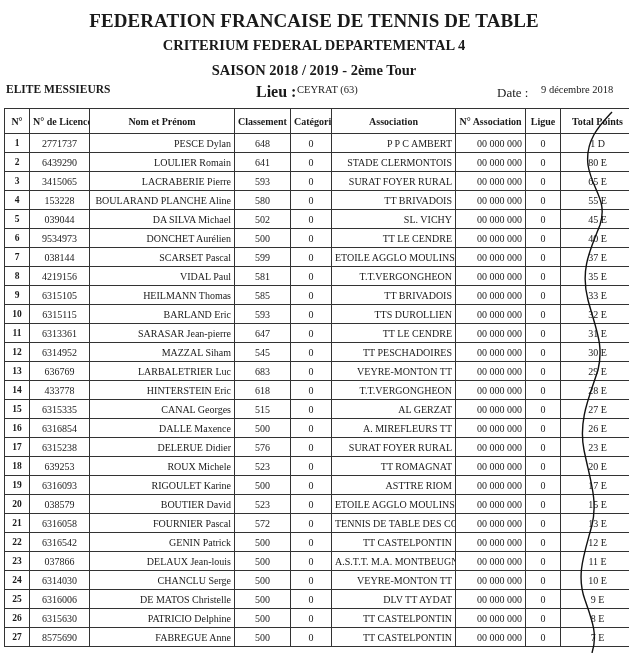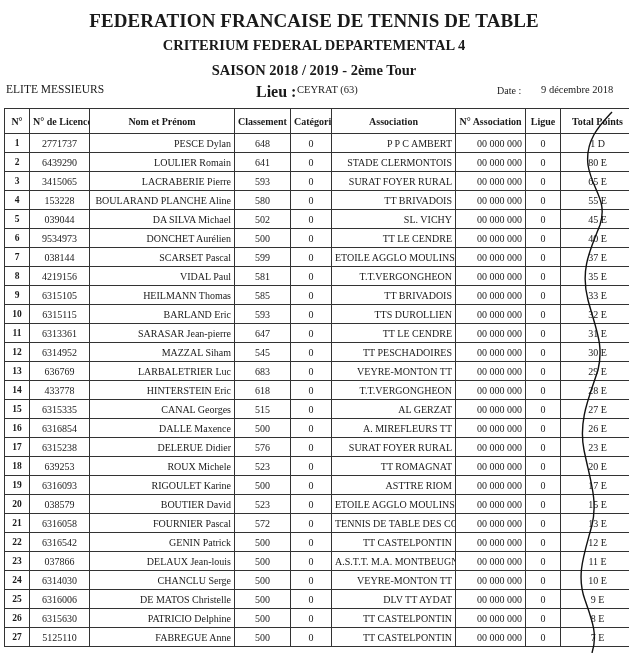--- a/index.html
+++ b/index.html
@@ -2,24 +2,24 @@
 <html><head>
 <meta charset="utf-8">
 <style>
   html, body { margin:0; padding:0; background:#fff; }
   body { width:629px; height:653px; overflow:hidden; position:relative; font-family:"Liberation Serif", "DejaVu Serif", serif; color:#1a1a1a; }
   .title { position:absolute; left:0; width:628px; text-align:center; font-weight:bold; }
   #t1 { top:10px; font-size:19px; letter-spacing:0.1px; }
   #t2 { top:37px; font-size:14.5px; }
   #t3 { top:62px; font-size:14.5px; }
   .meta { position:absolute; top:83px; font-size:11.5px; }
-  #cat { left:6px; font-weight:normal; font-size:11.5px; }
+  #cat { left:6px; font-weight:bold; font-size:11.5px; }
   #lieu-lbl { left:256px; font-weight:bold; font-size:16px; }
   #lieu-val { left:297px; font-size:10.5px; top:84px;text-align:center; }
-  #date-lbl { left:497px; font-size:10px; top:85px; }
+  #date-lbl { left:497px; font-size:13px; top:85px; }
   #date-val { left:541px; font-size:10.5px; top:84px; }
   table { position:absolute; left:4px; top:108px; border-collapse:collapse; table-layout:fixed; width:630px; }
   th, td { border:1px solid #333; padding:0 3px; height:18px; font-size:10px; white-space:nowrap; overflow:hidden; }
   th { height:24px; font-weight:bold; font-size:10px; text-align:center; }
   td.c { text-align:center; }
   td.r { text-align:right; }
   td.l { text-align:right; }
   td.num { font-weight:bold; text-align:center; font-size:9.5px; }
   .curve { position:absolute; left:0; top:0; pointer-events:none; }
 </style>
@@ -343,21 +343,21 @@
         <td class="l">PATRICIO Delphine</td>
         <td class="c">500</td>
         <td class="c">0</td>
         <td class="l">TT CASTELPONTIN</td>
         <td class="r">00 000 000</td>
         <td class="c">0</td>
         <td class="c">8 E</td>
       </tr>
       <tr>
         <td class="num">27</td>
-        <td class="c">5125110</td>
+        <td class="c">8575690</td>
         <td class="l">FABREGUE Anne</td>
         <td class="c">500</td>
         <td class="c">0</td>
         <td class="l">TT CASTELPONTIN</td>
         <td class="r">00 000 000</td>
         <td class="c">0</td>
         <td class="c">7 E</td>
       </tr>
     </tbody>
 </table>

